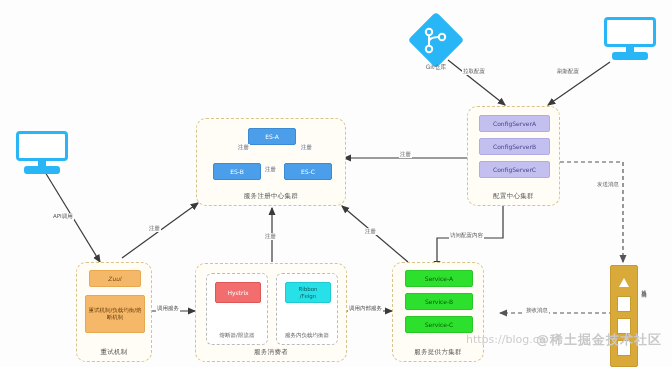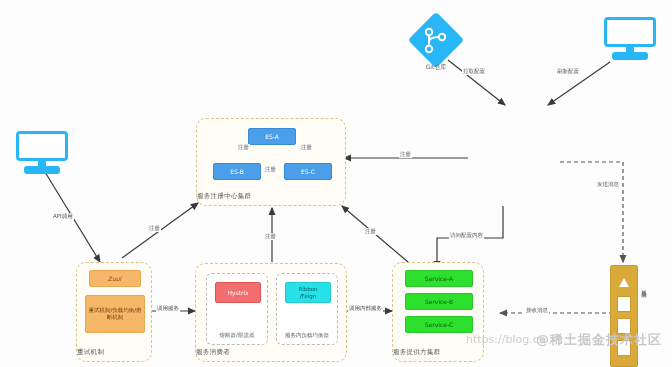--- a/index.html
+++ b/index.html
@@ -15,21 +15,21 @@
 
   
   .group{
     position:absolute;box-sizing:border-box;
     border:1.5px dashed #d8c48a;
     border-radius:10px;
     background:#fffdf5;
   }
   .group-caption{
     position:absolute;left:0;right:0;bottom:4px;
-    font-size:6.5px;color:#555;
+    text-align:center;font-size:6.5px;color:#555;
     letter-spacing:.3px;
   }
 
   
   .subbox{
     position:absolute;box-sizing:border-box;
     border:1px dashed #bbb;border-radius:6px;background:#ffffff;
   }
   .subcap{
     position:absolute;left:0;right:0;bottom:5px;text-align:center;
@@ -187,20 +187,26 @@
   <div class="group" style="left:196px;top:118px;width:150px;height:88px;">
     <div class="chip es" style="left:51px;top:9px;width:48px;height:17px;">ES-A</div>
     <div class="chip es" style="left:16px;top:44px;width:48px;height:17px;">ES-B</div>
     <div class="chip es" style="left:87px;top:44px;width:48px;height:17px;">ES-C</div>
     <div class="group-caption">服务注册中心集群</div>
   </div>
   <div class="elabel" style="left:237px;top:144px;">注册</div>
   <div class="elabel" style="left:300px;top:144px;">注册</div>
   <div class="elabel" style="left:264px;top:166px;">注册</div>
 
+  <div class="group" style="left:467px;top:106px;width:93px;height:100px;">
+    <div class="chip cfg" style="left:11px;top:8px;width:71px;height:17px;">ConfigServerA</div>
+    <div class="chip cfg" style="left:11px;top:31px;width:71px;height:17px;">ConfigServerB</div>
+    <div class="chip cfg" style="left:11px;top:54px;width:71px;height:17px;">ConfigServerC</div>
+    <div class="group-caption">配置中心集群</div>
+  </div>
 
   <div class="group" style="left:76px;top:262px;width:76px;height:100px;">
     <div class="chip zuul" style="left:12px;top:7px;width:52px;height:17px;">Zuul</div>
     <div class="chip zuulbox" style="left:8px;top:32px;width:60px;height:38px;">重试机制/负载均衡/熔断机制</div>
     <div class="group-caption">重试机制</div>
   </div>
 
   <div class="group" style="left:392px;top:262px;width:92px;height:100px;">
     <div class="chip svc" style="left:12px;top:7px;width:68px;height:17px;">Service-A</div>
     <div class="chip svc" style="left:12px;top:30px;width:68px;height:17px;">Service-B</div>

